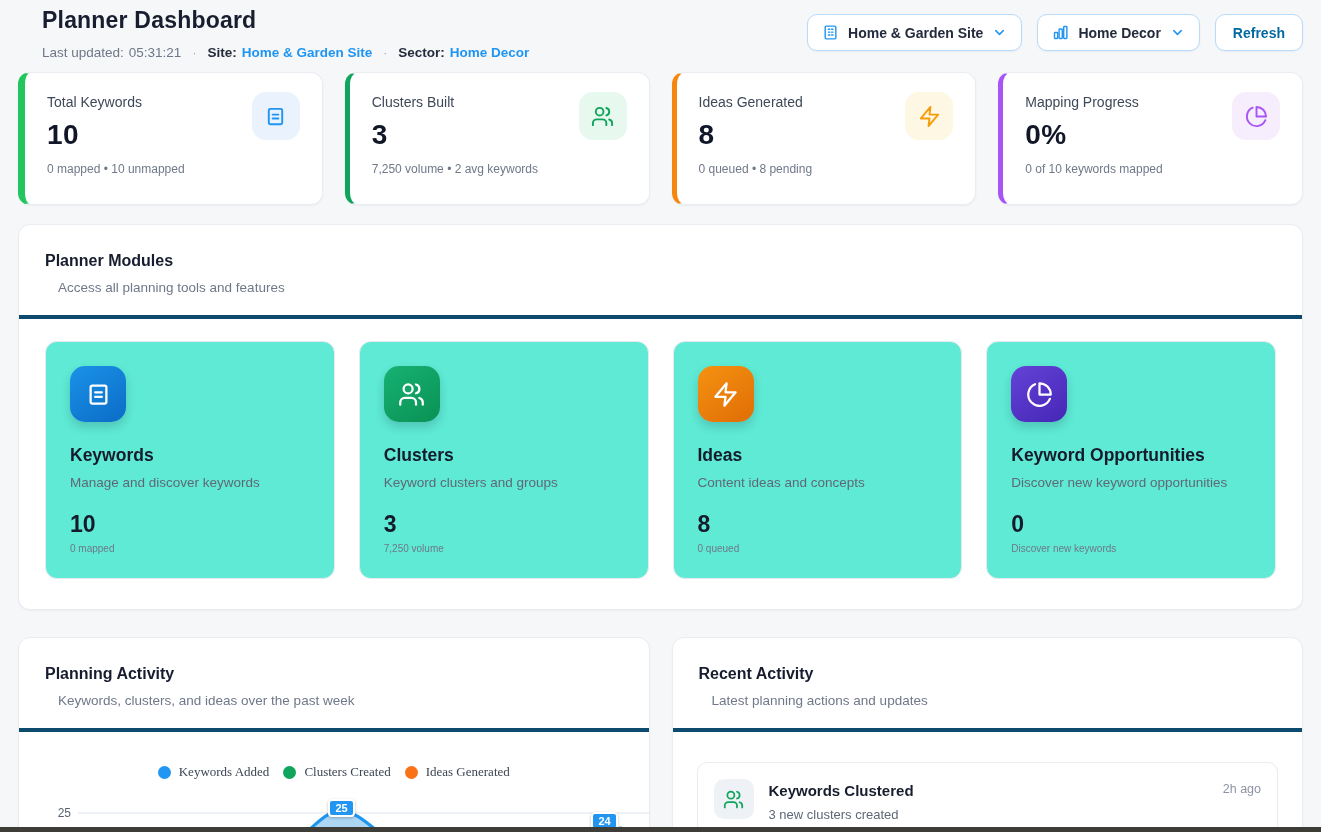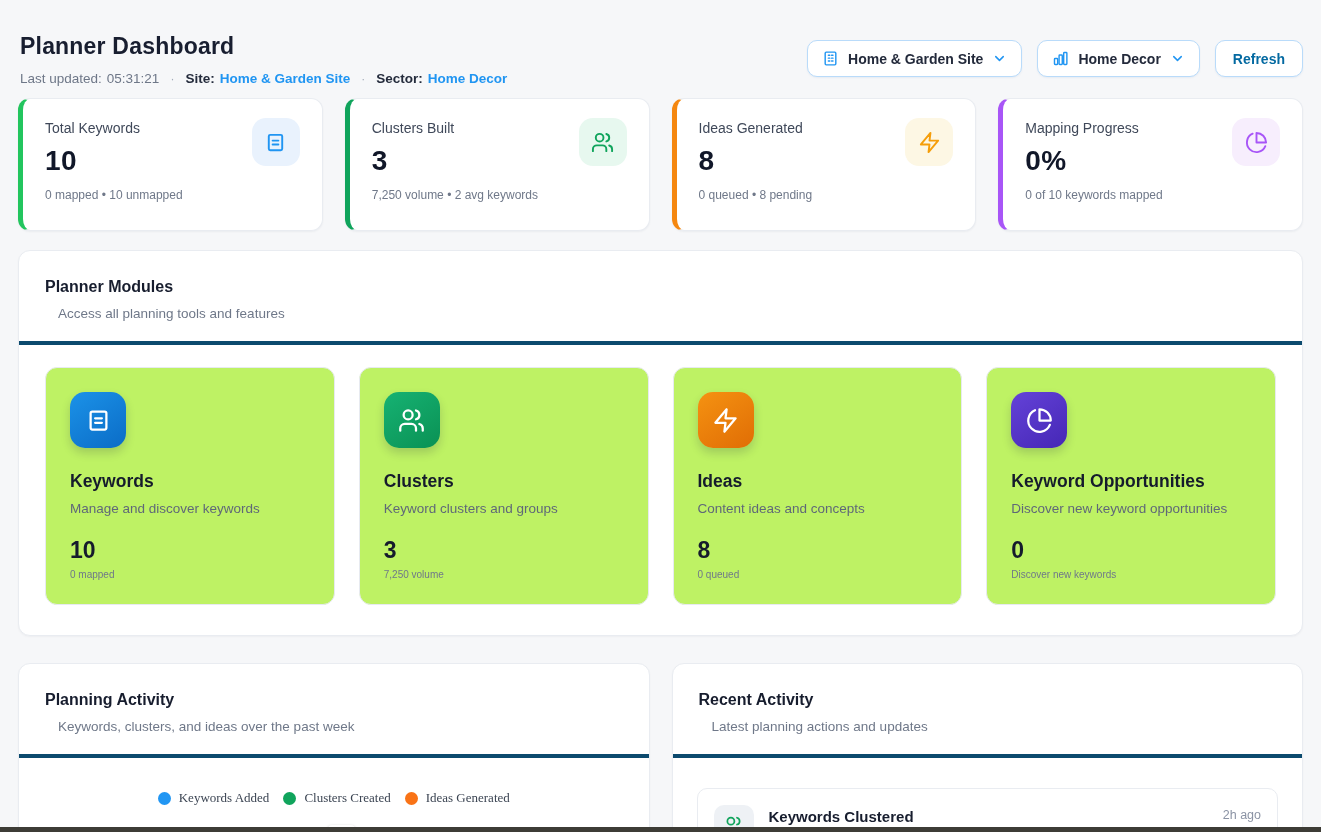--- a/index.html
+++ b/index.html
@@ -6,21 +6,21 @@
   html,body { width:1321px; height:832px; overflow:hidden; }
   body {
     background:#f6f7f9;
     font-family:"Liberation Sans", sans-serif;
     color:#171d2e;
     position:relative;
   }
   .page { padding:0 18px; }
 
   
-  .header-row { display:flex; justify-content:space-between; align-items:flex-start; padding-top:33px; }
+  .header-row { display:flex; justify-content:space-between; align-items:flex-start; padding-top:7px;margin-left:22px; }
   .page-title { font-size:23px; font-weight:800; color:#181e30; letter-spacing:.2px; margin-left:2px; }
   .meta-line { margin:11px 0 0 2px; font-size:13.5px; display:flex; align-items:center; }
   .meta-gray { color:#6e7788; }
   .meta-label { color:#242b3c; font-weight:700; margin-right:5px; }
   .meta-link { color:#2095f2; font-weight:600; cursor:pointer; }
   .meta-dot { color:#a3abba; margin:0 11px; font-size:12px; }
   .toolbar { display:flex; gap:15px; margin-top:7px; }
   .btn {
     display:inline-flex; align-items:center; gap:9px; height:37px; padding:0 14px;
     background:#fff; border:1px solid #b9dbfa; border-radius:10px;
@@ -29,21 +29,21 @@
   }
   .btn svg { flex:0 0 auto; }
   .btn-refresh { color:#0369a1; padding:0 17px; }
 
   
   .stats-row { display:grid; grid-template-columns:repeat(4,1fr); gap:22px; margin-top:12px; }
   .stat-card {
     position:relative; height:133px; background:#fff; border:1px solid #e9ecf1;
     border-radius:12px; padding:21px 22px 18px; box-shadow:0 1px 2px rgba(20,30,50,.05);
   }
-  .stat-card.ac-blue   { border-left:5px solid #22c55e; }
+  .stat-card.ac-blue   { border-left:7px solid #22c55e; }
   .stat-card.ac-green  { border-left:5px solid #10a45c; }
   .stat-card.ac-orange { border-left:5px solid #f5870f; }
   .stat-card.ac-purple { border-left:5px solid #a855f7; }
   .stat-label { font-size:14px; color:#3f4859; font-weight:500; }
   .stat-value { font-size:28px; font-weight:800; color:#111729; margin-top:9px; letter-spacing:.5px; }
   .stat-detail { font-size:12px; color:#6f7889; margin-top:11px; }
   .stat-chip { position:absolute; top:19px; right:22px; width:48px; height:48px; border-radius:14px;
                display:flex; align-items:center; justify-content:center; }
   .chip-blue   { background:#e9f2fd; color:#2095f2; }
   .chip-green  { background:#e7f8ef; color:#10a45c; }
@@ -52,21 +52,21 @@
 
   
   .panel { background:#fff; border:1px solid #e9ecf1; border-radius:12px; box-shadow:0 1px 2px rgba(20,30,50,.04); }
   .panel-head { padding:27px 26px 20px; border-bottom:4px solid #0c4a6e; }
   .panel-title { font-size:16px; font-weight:800; color:#171d2e; }
   .panel-sub { font-size:13.5px; color:#6f7889; margin-top:10px;margin-left:13px; }
 
   
   .modules-panel { margin-top:19px; }
   .modules-grid { display:grid; grid-template-columns:repeat(4,1fr); gap:24px; padding:22px 26px 30px; }
-  .module-card { border:1px solid #e7eaf0; border-radius:12px; padding:24px; height:238px; cursor:pointer; background:#bef264; }
+  .module-card { border:1px solid #e7eaf0; border-radius:12px; padding:24px; height:238px; cursor:pointer; background:#5eead4; }
   .module-icon { width:56px; height:56px; border-radius:15px; display:flex; align-items:center; justify-content:center;
                  color:#fff; box-shadow:0 5px 10px rgba(20,30,60,.18); }
   .mi-blue   { background:linear-gradient(145deg,#1b92e8,#0b6cc6); }
   .mi-green  { background:linear-gradient(145deg,#16b273,#0a9154); }
   .mi-orange { background:linear-gradient(145deg,#f59211,#e06d05); }
   .mi-indigo { background:linear-gradient(145deg,#6442d8,#4527b5); }
   .module-title { font-size:17.5px; font-weight:800; color:#151b2c; margin-top:23px; }
   .module-desc { font-size:13.5px; color:#5f6878; margin-top:9px; }
   .module-value { font-size:23px; font-weight:800; color:#151b2c; margin-top:21px; }
   .module-detail { font-size:10px; color:#6f7889; margin-top:5px; }

